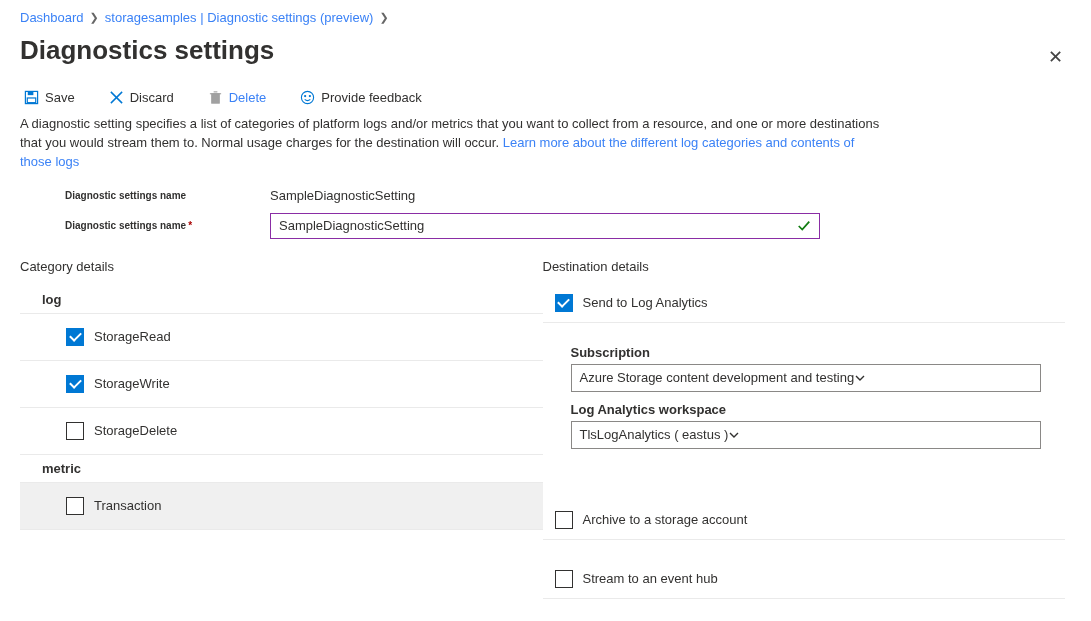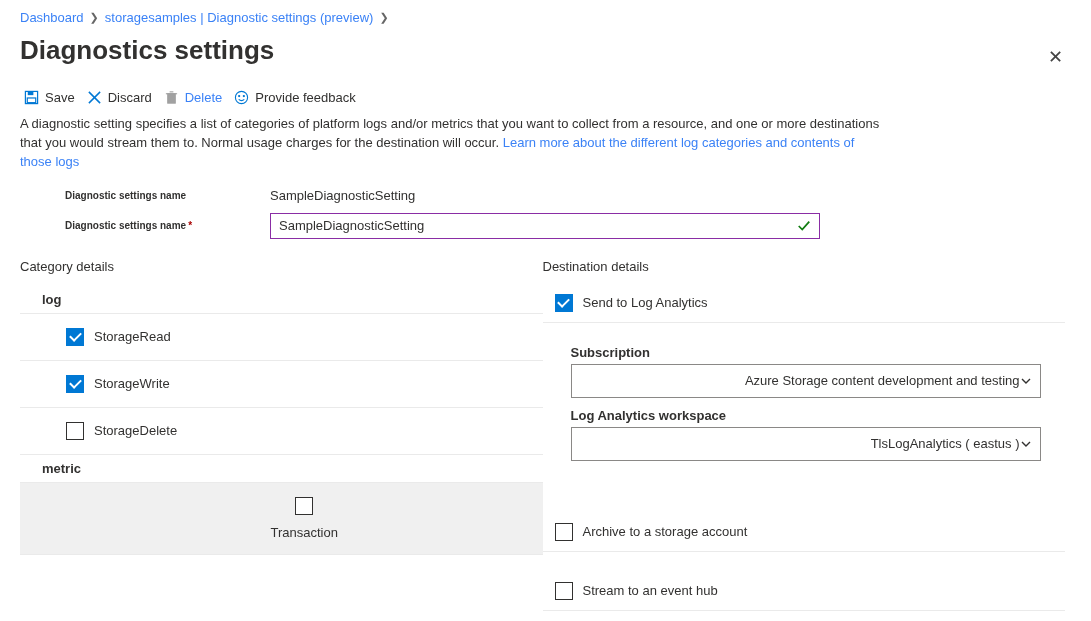--- a/index.html
+++ b/index.html
@@ -12,21 +12,21 @@
   }
   a { color: #3b82f6; text-decoration: none; cursor: pointer; }
   .breadcrumb { font-size: 13px; display:flex; align-items:center; gap:6px; padding-top:2px; }
   .breadcrumb .sep { color:#666; font-size:11px; }
   h1 {
     font-weight: 600;
     font-size: 26px;
     margin: 10px 0 20px 0;
   }
   .close-x { position:absolute; top:46px; right:28px; font-size:18px; color:#444; cursor:pointer; font-weight:300; }
-  .toolbar { display:flex; gap:12px; padding:4px 0 10px 4px; }
+  .toolbar { display:flex; gap:34px; padding:4px 0 10px 4px; }
   .tool-btn { display:flex; align-items:center; gap:6px; cursor:pointer; font-size:13px; color:#323130; }
   .tool-btn.disabled { color:#3b82f6; cursor:default; }
   .tool-btn svg { width:15px; height:15px; }
   .tool-btn.disabled svg { stroke:#a1a1a1; fill:#a1a1a1; }
   .desc { font-size:13px; line-height:1.45; color:#323130; margin-bottom:16px; max-width:860px;}
   .row-label { display:flex; align-items:center; margin:6px 0 10px 0; }
   .row-label .lbl { width:250px; font-weight:700; font-size:10px;padding-left:45px; }
   .row-label .val { font-size:13px; }
   .required { color:#a80000; margin-left:2px; }
   .input-validated {
@@ -37,40 +37,40 @@
   .col { flex:1; min-width:0; }
   .section-hdr { font-size:13px; margin-bottom:12px; }
   .group-label {
     font-size:13px; font-weight:600; padding:6px 0 6px 22px;
     border-bottom:1px solid #eaeaea;
   }
   .chk-row {
     display:flex; align-items:center; gap:10px; padding:14px 0 14px 46px;
     border-bottom:1px solid #eaeaea; font-size:13px;
   }
-  .chk-row.highlight { background:#f0f0f0;flex-direction:column; }
+  .chk-row.highlight { background:#f0f0f0; }
   .chk {
     width:18px; height:18px; border:1px solid #323130; background:#fff;
     display:inline-flex; align-items:center; justify-content:center; cursor:pointer;
     flex-shrink:0;
   }
   .chk.checked { background:#0078d4; border-color:#0078d4; }
   .chk.checked::after {
     content:""; width:5px; height:9px; border:solid #fff; border-width:0 2px 2px 0;
     transform:rotate(45deg); margin-top:-2px;
   }
   .dest-row {
     display:flex; align-items:center; gap:10px; padding:8px 0 10px 12px;
     border-bottom:1px solid #eaeaea; font-size:13px; margin-top:4px;
   }
   .nested { padding-left:28px; margin:22px 0 12px 0; }
   .field-label { font-weight:600; font-size:13px; margin:10px 0 4px 0; }
   .select {
-    width:470px; max-width:100%; height:34px; border:1px solid #8a8886;
-    display:flex; align-items:center; justify-content:flex-end;
+    width:470px; max-width:100%; height:28px; border:1px solid #8a8886;
+    display:flex; align-items:center; justify-content:flex-start;
     padding:0 8px; font-size:13px; cursor:pointer; background:#fff;
   }
   .chev { width:12px; height:12px; }
   .check-svg { width:14px; height:14px; stroke:#107c10; stroke-width:2; fill:none; }
   .spacer-dest { height:38px; }
 </style>
 </head>
 <body>
 
 <div class="breadcrumb">

